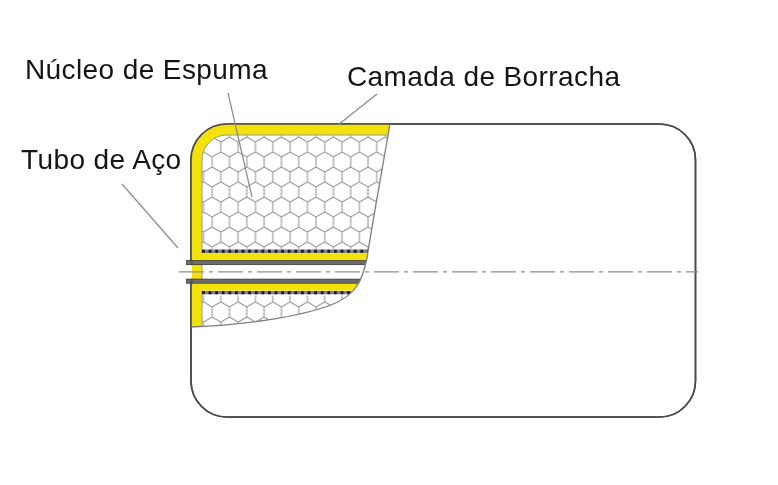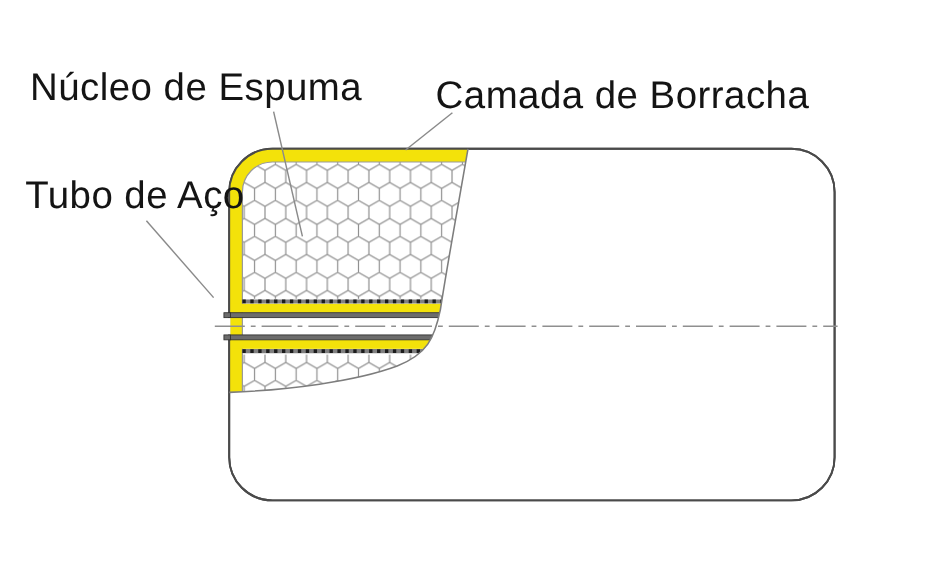--- a/index.html
+++ b/index.html
@@ -7,27 +7,27 @@
     position:relative;
     width:778px;height:485px;
     background:#ffffff;
     overflow:hidden;
     font-family:"Liberation Sans", sans-serif;
   }
   #diagram-svg{position:absolute;left:0;top:0;}
   .label{
     position:absolute;
     font-family:"Liberation Sans", sans-serif;
-    font-size:32px;
+    font-size:28px;
     letter-spacing:0.4px;
     color:#141414;
     white-space:nowrap;
   }
   #label-foam    {left:25px;  top:54px;}
-  #label-rubber  {left:363px; top:61px;}
+  #label-rubber  {left:347px; top:61px;}
   #label-steel   {left:21px;  top:144px;}
 </style>
 </head>
 <body>
 
 <div id="stage">
 
   <svg id="diagram-svg" width="778" height="485" viewBox="0 0 778 485">
     <defs>
       <pattern id="hexpat" x="203.5" y="137" width="17.32" height="30" patternUnits="userSpaceOnUse">

